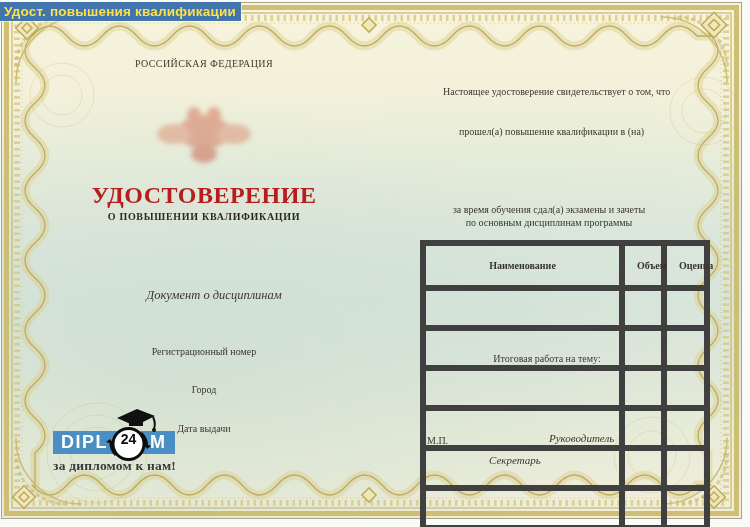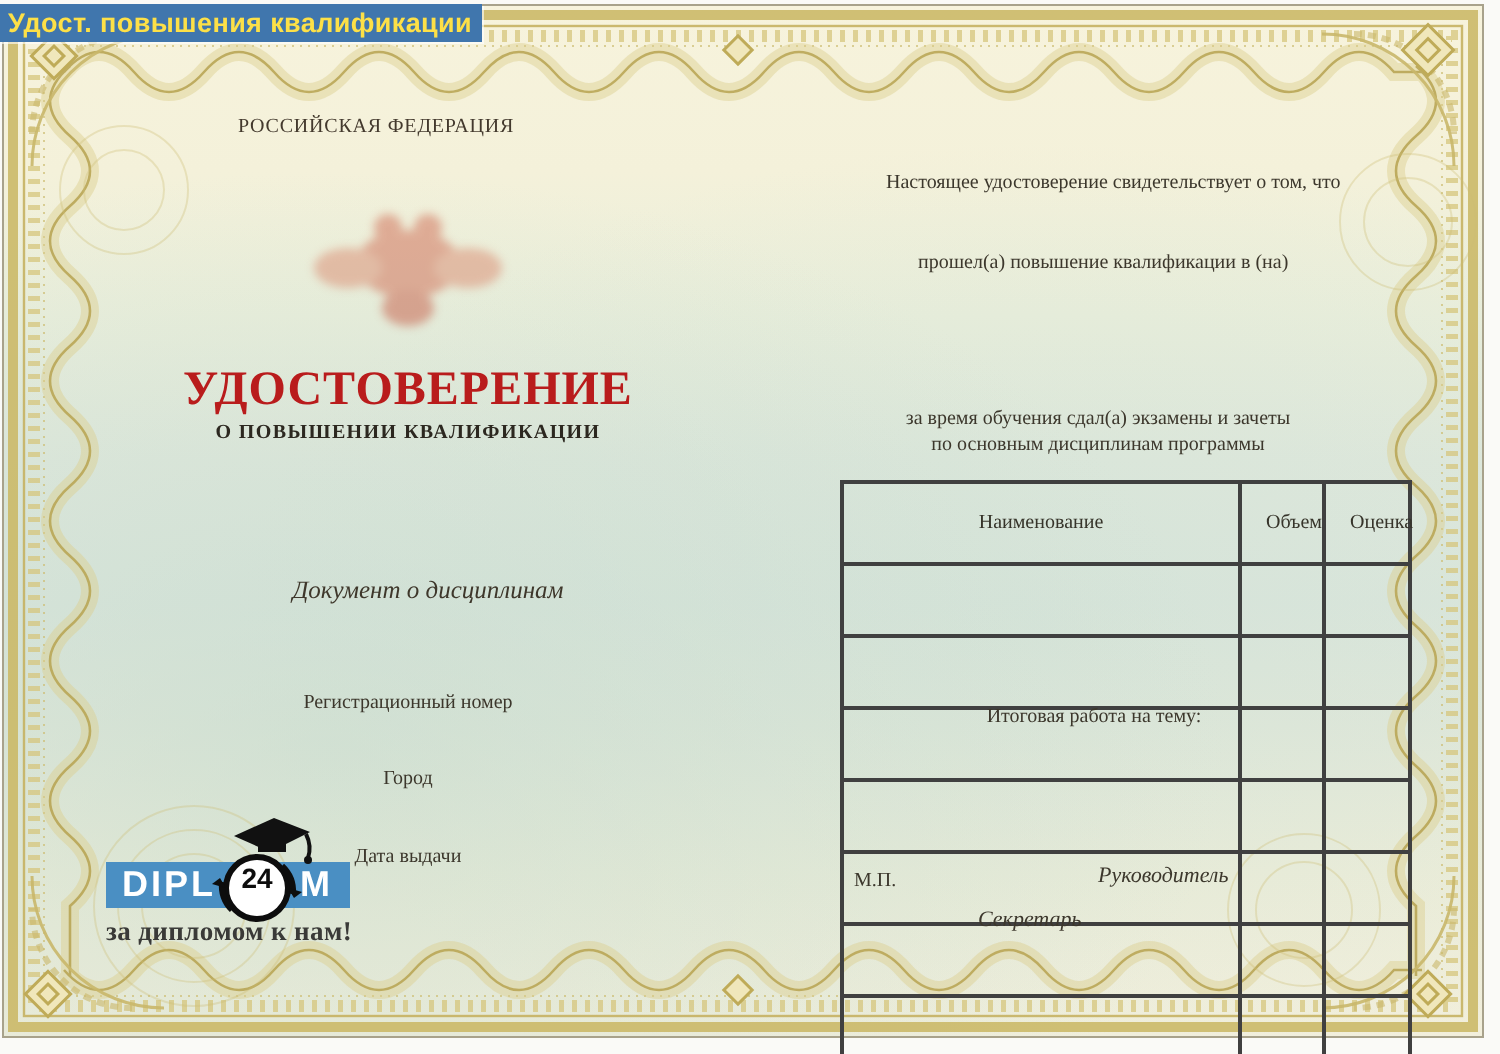--- a/index.html
+++ b/index.html
@@ -14,40 +14,40 @@
     background:
       radial-gradient(ellipse at 22% 72%, rgba(196,218,205,0.55), rgba(196,218,205,0) 55%),
       radial-gradient(ellipse at 70% 60%, rgba(205,224,212,0.40), rgba(205,224,212,0) 55%),
       linear-gradient(180deg,#f7f3dc 0%,#f4f1da 16%,#e9eedb 30%,#dfe8dc 44%,#dbe6dc 58%,#e1e8da 70%,#ecedd9 84%,#f2efdc 100%);
     outline:1px solid #a8a28b;
   }
   .border-svg{position:absolute;left:2px;top:3px;pointer-events:none;}
   
   .txt{position:absolute;color:#3c372c;white-space:nowrap;}
   .ctr{text-align:center;}
-  .country{left:68px;top:58px;width:240px;font-size:10px;letter-spacing:.4px;color:#43392d;}
+  .country{left:84px;top:58px;width:240px;font-size:10px;letter-spacing:.4px;color:#43392d;}
   .eagle{position:absolute;left:146px;top:98px;opacity:.5;filter:blur(2.5px);}
   .title{left:54px;top:182px;width:300px;font-size:24px;font-weight:bold;letter-spacing:.5px;color:#b91c1c;}
   .subtitle{left:54px;top:211px;width:300px;font-size:10px;font-weight:bold;letter-spacing:.7px;color:#2c2820;}
   .doctype{left:94px;top:288px;width:240px;font-size:12.5px;font-style:italic;color:#3e372b;}
   .reglbl{left:84px;top:346px;width:240px;font-size:10px;}
   .citylbl{left:84px;top:384px;width:240px;font-size:10px;}
   .datelbl{left:84px;top:423px;width:240px;font-size:10px;}
   .statement{left:443px;top:58px;font-size:10px;margin-top:28px;}
   .completed{left:459px;top:126px;font-size:10px;}
   .exams1{left:449px;top:204px;width:200px;font-size:10px;}
   .exams2{left:449px;top:217px;width:200px;font-size:10px;}
   .finalwork{left:447px;top:353px;width:200px;font-size:10px;}
   .stamp{left:427px;top:435px;font-size:10px;}
   .headlbl{left:509px;top:432px;font-size:11px;font-style:italic;margin-left:40px;}
   .seclbl{left:489px;top:454px;font-size:11px;font-style:italic;}
   
   .gtable{position:absolute;left:420px;top:240px;}
   .gtable table{border-collapse:collapse;width:284px;table-layout:fixed;}
-  .gtable th,.gtable td{border:2px solid #404040;padding:12px;font-weight:normal;}
+  .gtable th,.gtable td{border:6px solid #404040;padding:12px;font-weight:bold;}
   .gtable th{height:15px;font-size:10px;color:#36342a;text-align:center;}
   .gtable td{height:10px;}
   
   .tab{
     position:absolute;left:0;top:2px;height:19px;padding:0 5px 0 4px;
     background:#4076ad;display:flex;align-items:center;
     box-shadow:1px 1px 0 rgba(255,255,255,.6);
   }
   .tab span{
     color:#fde047;font-family:Liberation Sans, sans-serif;

